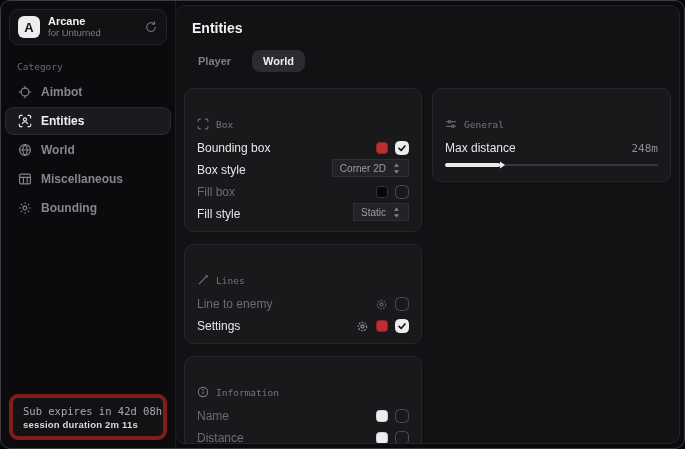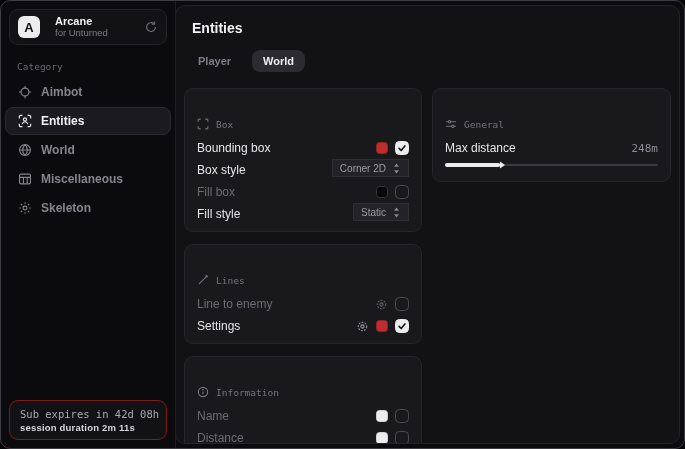--- a/index.html
+++ b/index.html
@@ -34,21 +34,21 @@
     gap:8px;
   }
   .brand-logo {
     width:22px; height:22px;
     background:#ededef;
     color:#131316;
     border-radius:6px;
     display:flex; align-items:center; justify-content:center;
     font-weight:bold; font-size:13px;
   }
-  .brand-text { flex:1; line-height:1.15;margin-left:7px; }
+  .brand-text { flex:1; line-height:1.15; }
   .brand-name { font-size:11px; font-weight:bold; color:#f2f2f4; }
   .brand-sub { font-size:9.5px; color:#7c7c83; }
   .brand-refresh { width:14px; height:14px; color:#6e6e76; }
 
   .category-label {
     margin:16px 0 6px 16px;
     font-family:"DejaVu Sans Mono", monospace;
     font-size:9.5px; color:#6a6a72;
   }
 
@@ -65,21 +65,21 @@
   .nav-item .nicon { width:14px; height:14px; flex:0 0 14px; }
   .nav-item.active {
     background:#1a1a1f;
     border-color:#2a2a30;
     color:#f0f0f3;
   }
 
   .sidebar-footer {
     position:absolute; left:8px; right:8px; bottom:8px;
     background:#121214;
-    border:1px solid #7f1d1d;
+    border:4px solid #7f1d1d;
     border-radius:9px;
     padding:7px 10px 6px 10px;
   }
   .footer-expiry {
     font-family:"DejaVu Sans Mono", monospace;
     font-size:10.5px; color:#a9a9b0;
     white-space:nowrap;
   }
   .footer-session {
     margin-top:2px;
@@ -233,21 +233,21 @@
           <rect x="1.8" y="2.5" width="12.4" height="11" rx="1.5"></rect>
             <path d="M1.8 6.2h12.4M6.2 6.2v7.3M10.5 6.2v7.3"></path>
         </svg>
         <span>Miscellaneous</span>
       </div>
       <div class="nav-item">
         <svg class="nicon" viewBox="0 0 16 16" fill="none" stroke="currentColor" stroke-width="1.3">
           <circle cx="8" cy="8" r="2.2"></circle>
           <path d="M8 1.4v1.8M8 12.8v1.8M1.4 8h1.8M12.8 8h1.8M3.3 3.3l1.3 1.3M11.4 11.4l1.3 1.3M12.7 3.3l-1.3 1.3M4.6 11.4l-1.3 1.3"></path>
         </svg>
-        <span>Skeleton</span>
+        <span>Bounding</span>
       </div>
     </div>
 
     <div class="sidebar-footer">
       <div class="footer-expiry">Sub expires in 42d 08h</div>
       <div class="footer-session">session duration 2m 11s</div>
     </div>
   </div>
 
   <div class="main">

